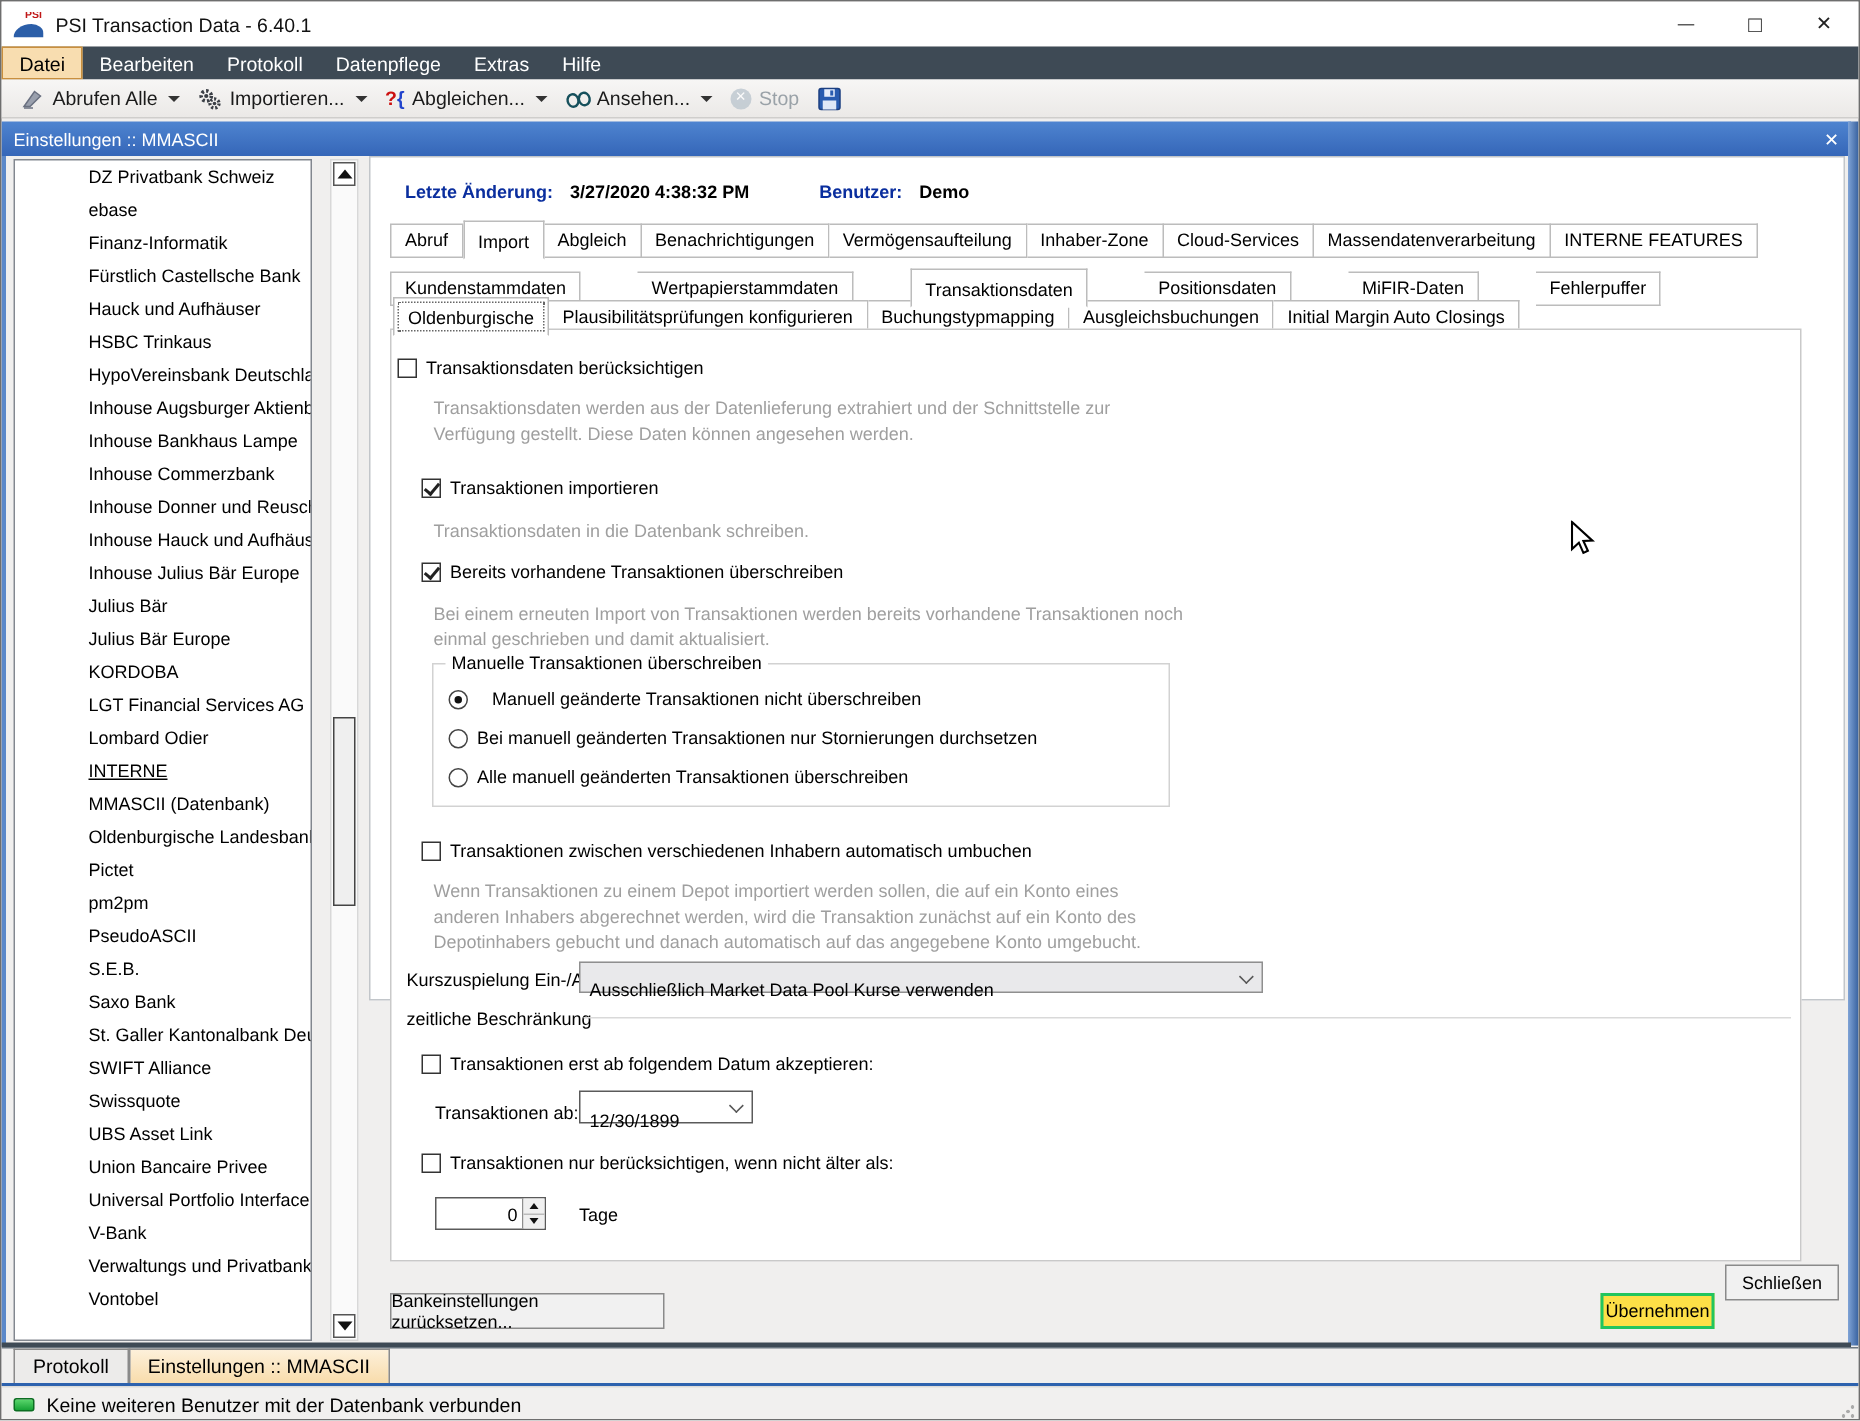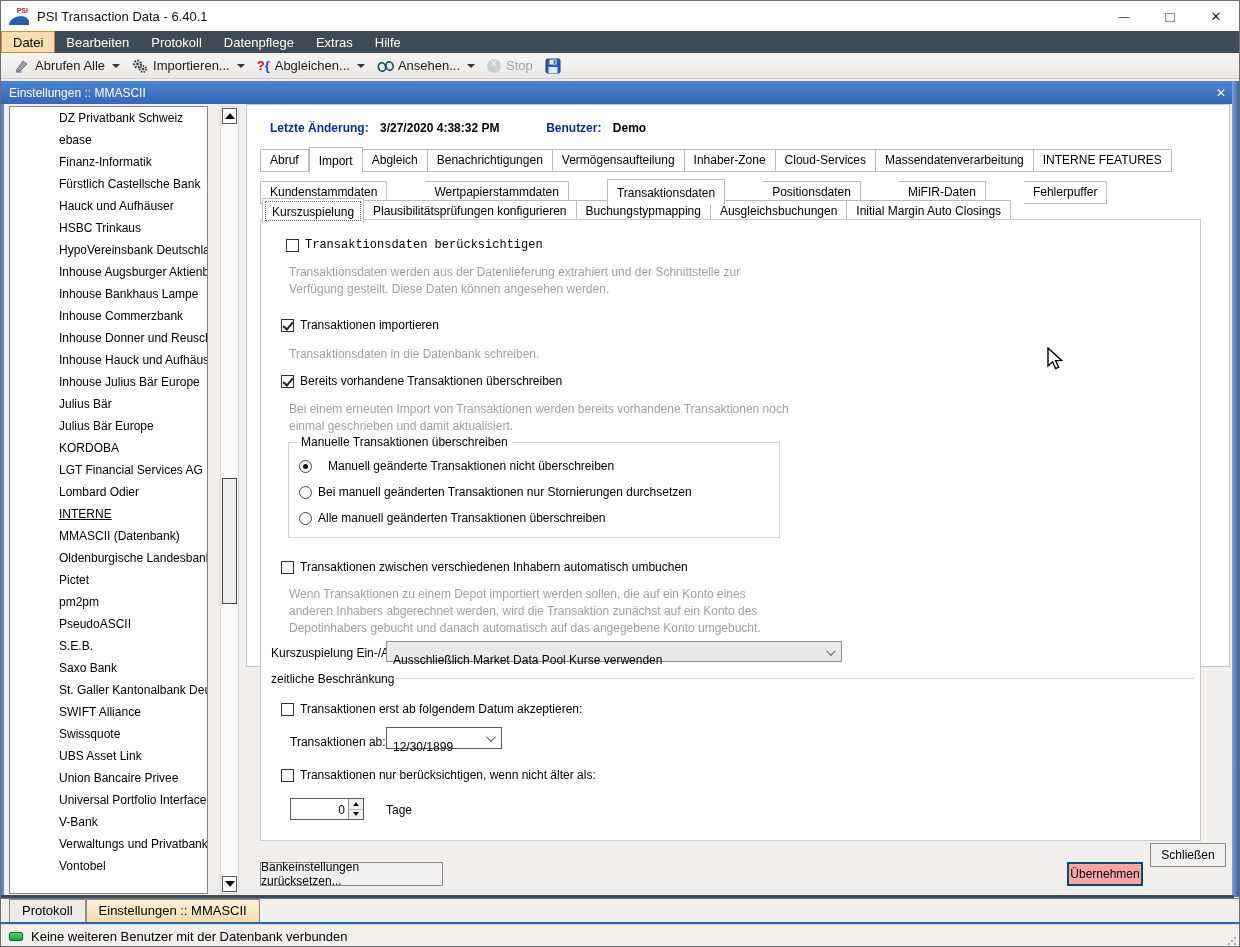--- a/index.html
+++ b/index.html
@@ -91,21 +91,21 @@
   .spinner { position:absolute; width:74px; height:22px; border:1px solid #5a5a5a; background:#fff; display:flex; }
   .spin-val { flex:1; font-size:12px; text-align:right; padding:4px 3px 0 0; }
   .spin-btns { width:15px; border-left:1px solid #8f8f8f; display:flex; flex-direction:column; }
   .spin-up,.spin-dn { flex:1; background:#f0f0f0; display:flex; align-items:center; justify-content:center; }
   .spin-up { border-bottom:1px solid #bbb; }
   .t-up { width:0; height:0; border-left:3px solid transparent; border-right:3px solid transparent; border-bottom:4px solid #111; }
   .t-dn { width:0; height:0; border-left:3px solid transparent; border-right:3px solid transparent; border-top:4px solid #111; }
 
   
   .btn { position:absolute; height:24px; background:#f1f1f1; border:1px solid #8a8a8a; font-size:12px; color:#000; display:flex; align-items:center; justify-content:center; }
-  .btn.primary { border:2px solid #0c4a6e; background:#fca5a5; }
+  .btn.primary { border:2px solid #22c55e; background:#fde047; }
 
   
   .bottom-tabs { position:absolute; left:0; top:897px; width:100%; height:24px; background:#f0efee; display:flex; align-items:flex-end; padding-left:8px; border-top:1px solid #6b7680; }
   .btab { font-size:13px; padding:3px 12px 4px 12px; border:1px solid #8a8a8a; border-bottom:none; background:#ecebea; color:#000; }
   .btab.selected { background:linear-gradient(#fdf0da,#f8dcab); }
   .blue-line { position:absolute; left:0; top:921px; width:100%; height:2px; background:#2d62ae; }
 
   
   .statusbar { position:absolute; left:0; top:923px; width:100%; height:24px; background:#f1f0ef; display:flex; align-items:center; padding-left:8px; gap:8px; border-top:1px solid #dcdbd9; }
   .led { width:14px; height:9px; border-radius:2px; background:linear-gradient(#5ad66c,#17a336); border:1px solid #0c6e22; }
@@ -280,30 +280,30 @@
 
     <div class="tab">Kundenstammdaten</div>
         <div class="tab">Wertpapierstammdaten</div>
         <div class="tab selected">Transaktionsdaten</div>
         <div class="tab">Positionsdaten</div>
         <div class="tab">MiFIR-Daten</div>
         <div class="tab">Fehlerpuffer</div>
       </div>
     <div class="tabrow l3">
 
-    <div class="tab selected">Kurszuspielung</div>
+    <div class="tab selected">Oldenburgische</div>
         <div class="tab">Plausibilitätsprüfungen konfigurieren</div>
         <div class="tab">Buchungstypmapping</div>
         <div class="tab">Ausgleichsbuchungen</div>
         <div class="tab">Initial Margin Auto Closings</div>
       </div>
 
     <div class="page">
 
-      <div class="cb-row" style="left:25px; top:18px;font-family:Liberation Mono, monospace;">
+      <div class="cb-row" style="left:4px; top:18px;">
         <span class="cb-box"></span>
         <span>Transaktionsdaten berücksichtigen</span>
       </div>
       <div class="desc" style="left:28px; top:44px; width:500px;">Transaktionsdaten werden aus der Datenlieferung extrahiert und der Schnittstelle zur Verfügung gestellt. Diese Daten können angesehen werden.</div>
 
       <div class="cb-row" style="left:20px; top:98px;">
         <span class="cb-box checked"></span>
         <span>Transaktionen importieren</span>
       </div>
       <div class="desc" style="left:28px; top:126px; width:500px;">Transaktionsdaten in die Datenbank schreiben.</div>

